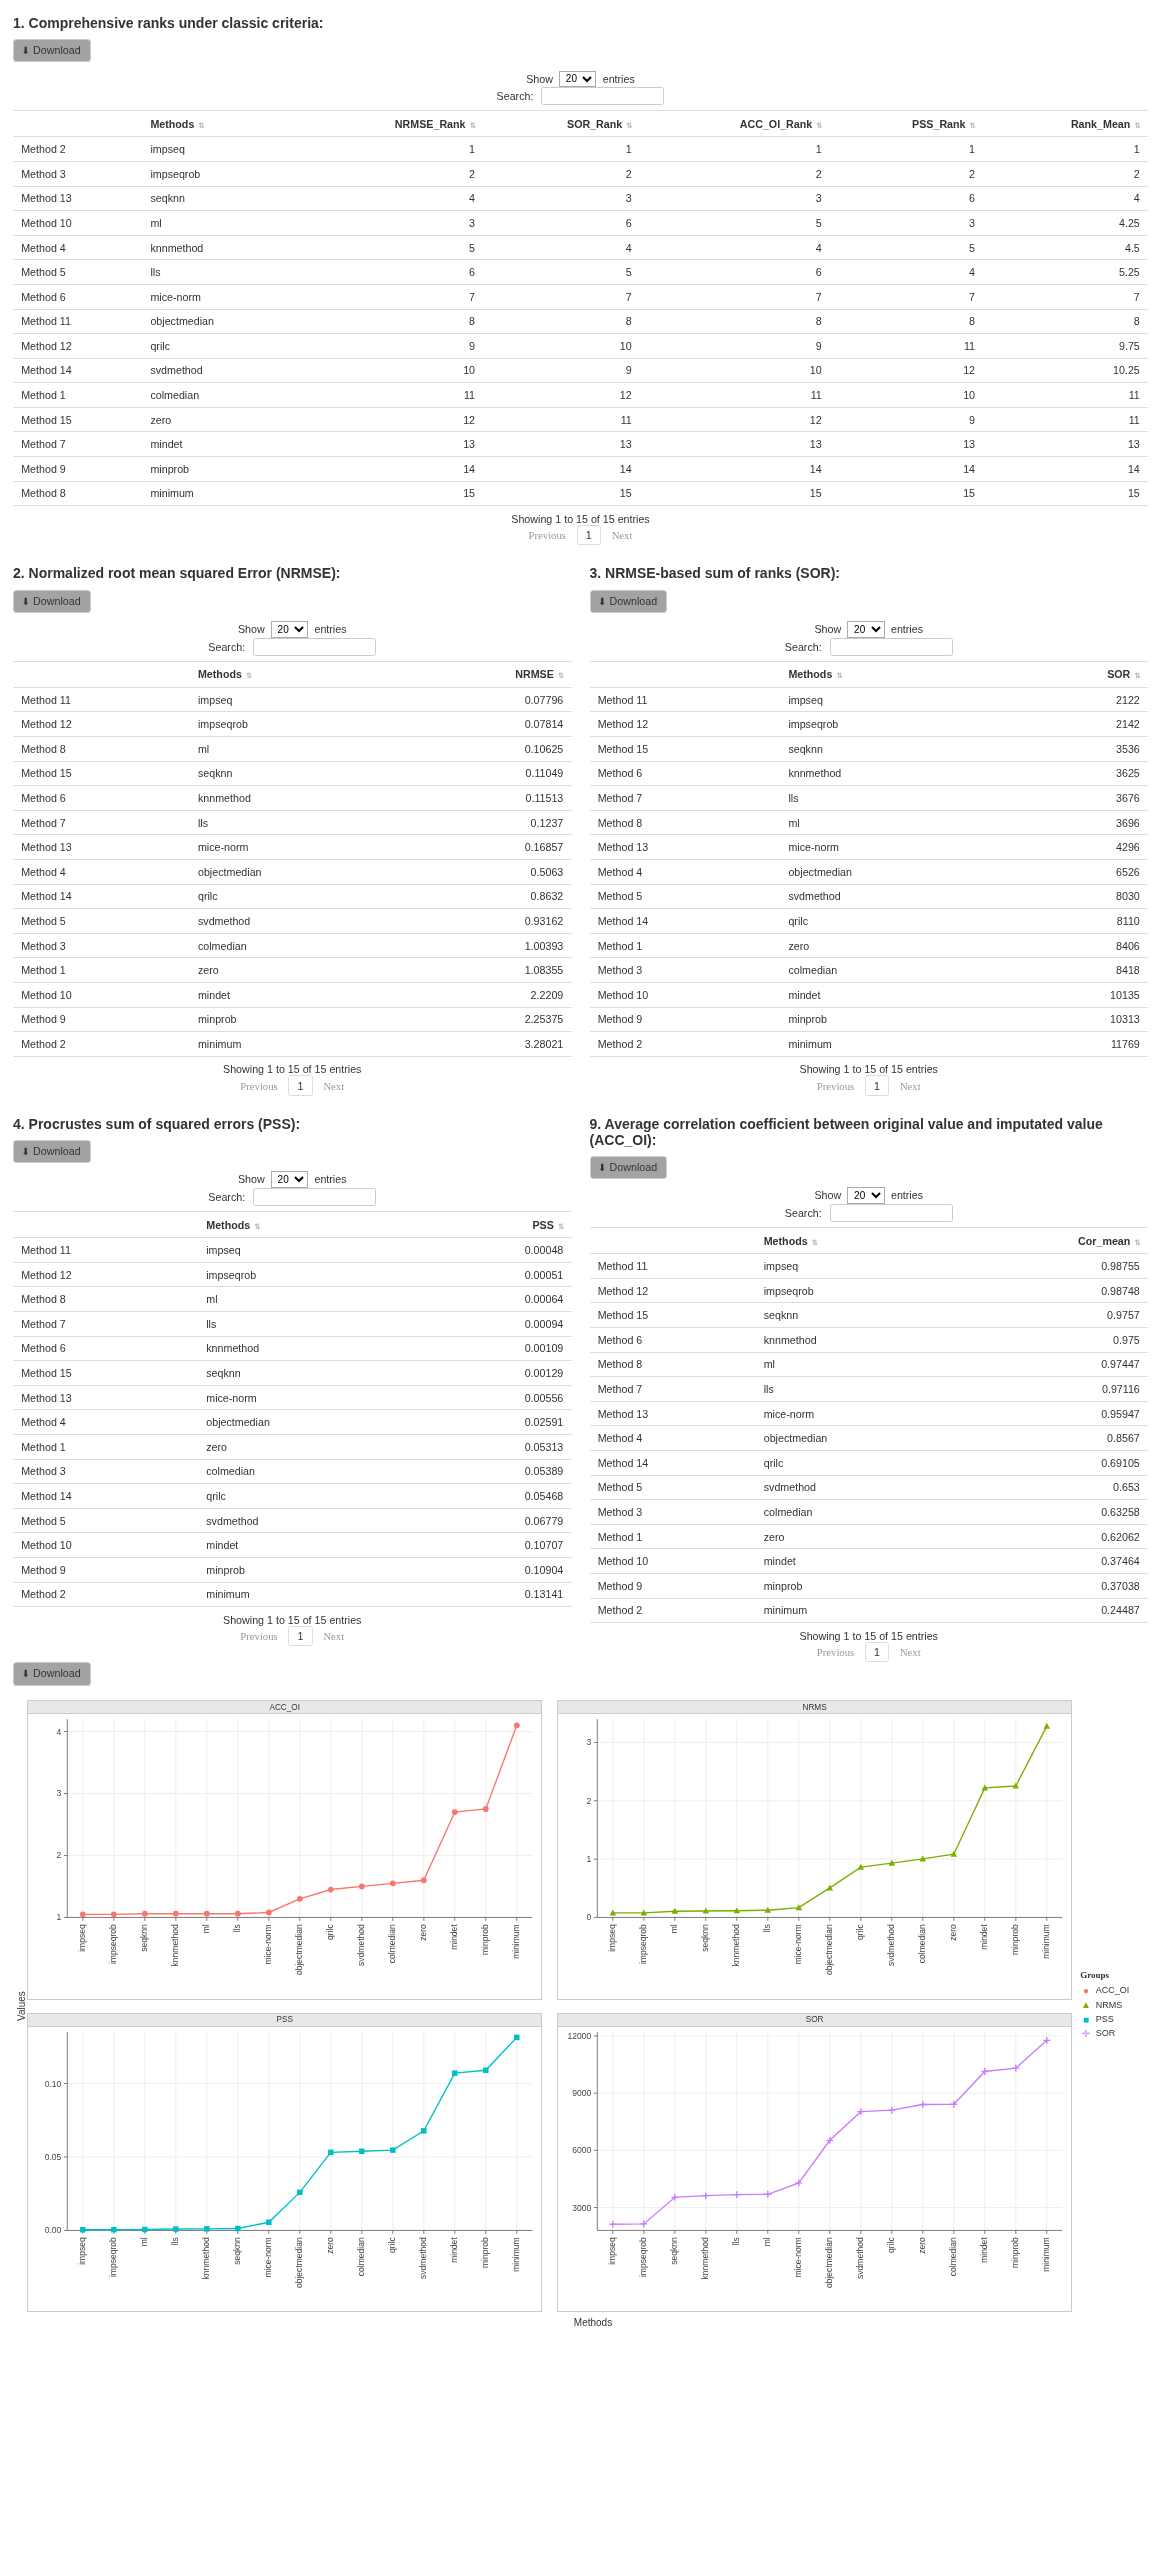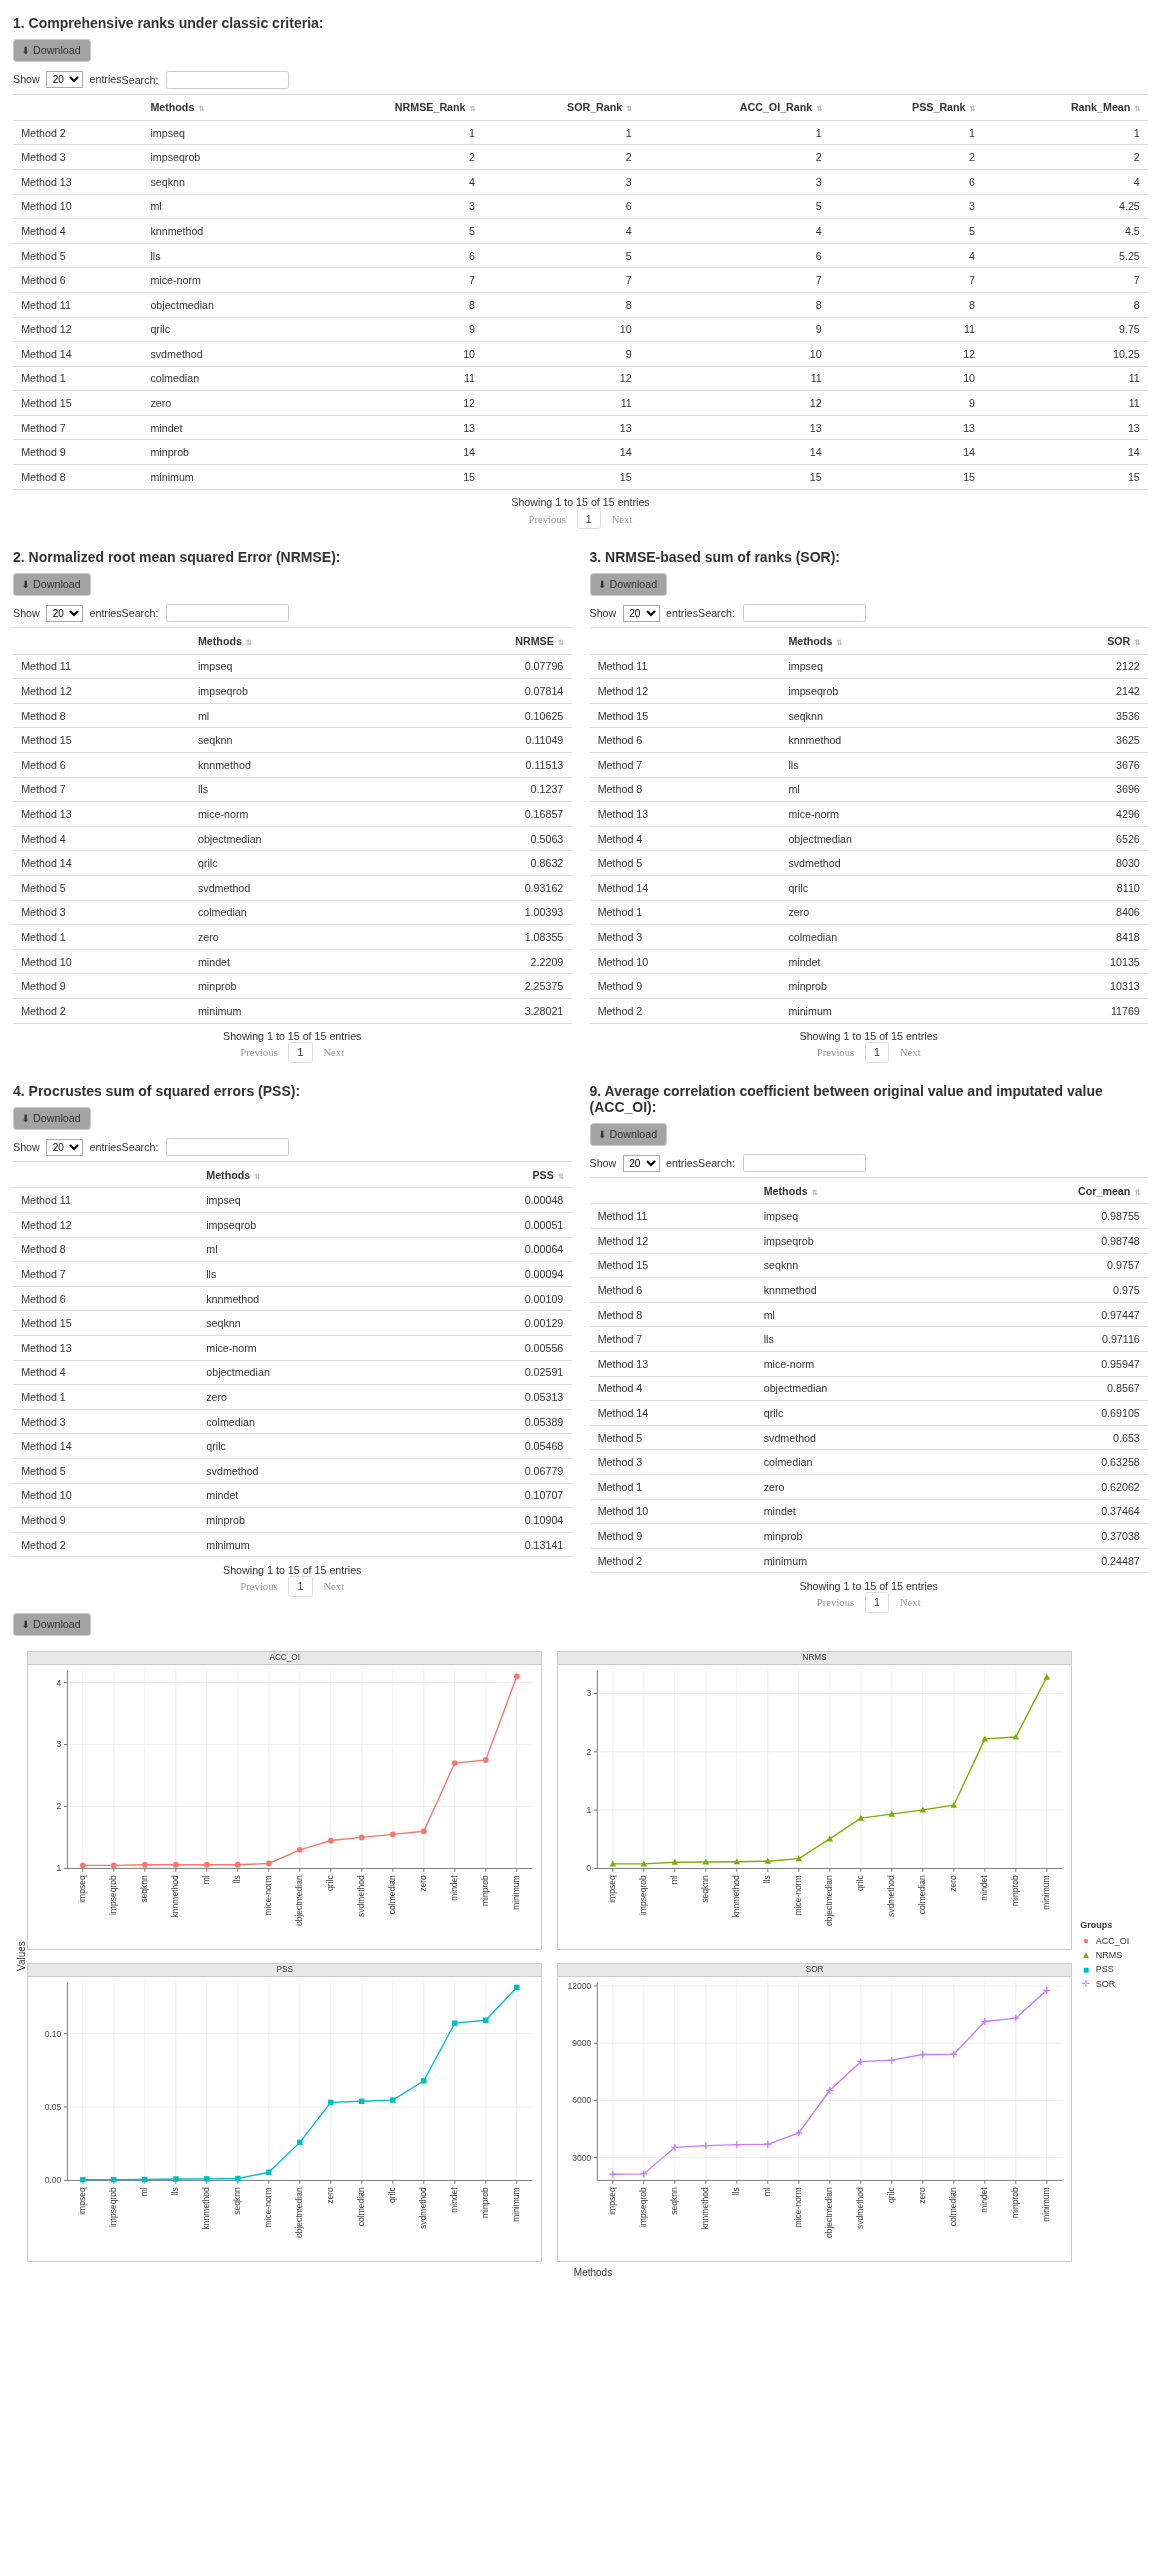--- a/index.html
+++ b/index.html
@@ -27,23 +27,25 @@
     padding: 4.1px 9px 4.1px 7.4px;
     color: #333;
     cursor: pointer;
     line-height: 1.2;
     margin-bottom: 8.2px;
   }
   .dl-btn .ic { font-size: 10px; margin-right: 3.3px; }
 
   .tbl-controls {
     display: flex;
+    justify-content: space-between;
     align-items: center;
     font-size: 10.7px;
     margin-bottom: 5px;
+    flex-direction: column;
   }
   .len-ctl { font-size: 10.7px; color: #333; }
   .len-ctl select {
     font-size: 10px;
     padding: 0.8px 1.6px;
     border: 0.8px solid #aaa;
     margin: 0 3.3px;
     background: #fff;
   }
   .search-ctl { font-size: 10.7px; color: #333; }
@@ -150,21 +152,21 @@
     padding: 1.6px 0;
     color: #333;
   }
   .panel-body { padding: 0; }
   .legend {
     width: 76px;
     padding-left: 8.2px;
     font-size: 9px;
     align-self: center;
   }
-  .legend .lg-title { font-weight: bold; margin-bottom: 5px; font-size: 9px;}
+  .legend .lg-title { font-weight: bold; margin-bottom: 5px; font-size: 9px; font-family: Liberation Serif, serif;}
   .legend .lg-row { display: flex; align-items: center; margin-bottom: 3.3px; }
   .legend .lg-mark { width: 11.5px; text-align: center; margin-right: 4.1px; font-size: 10px; }
   .x-axis-title {
     text-align: center;
     font-size: 10px;
     color: #333;
     margin-top: 5px;
     margin-left: 25px;
   }
   svg text { font-family: "Liberation Sans", sans-serif; }

